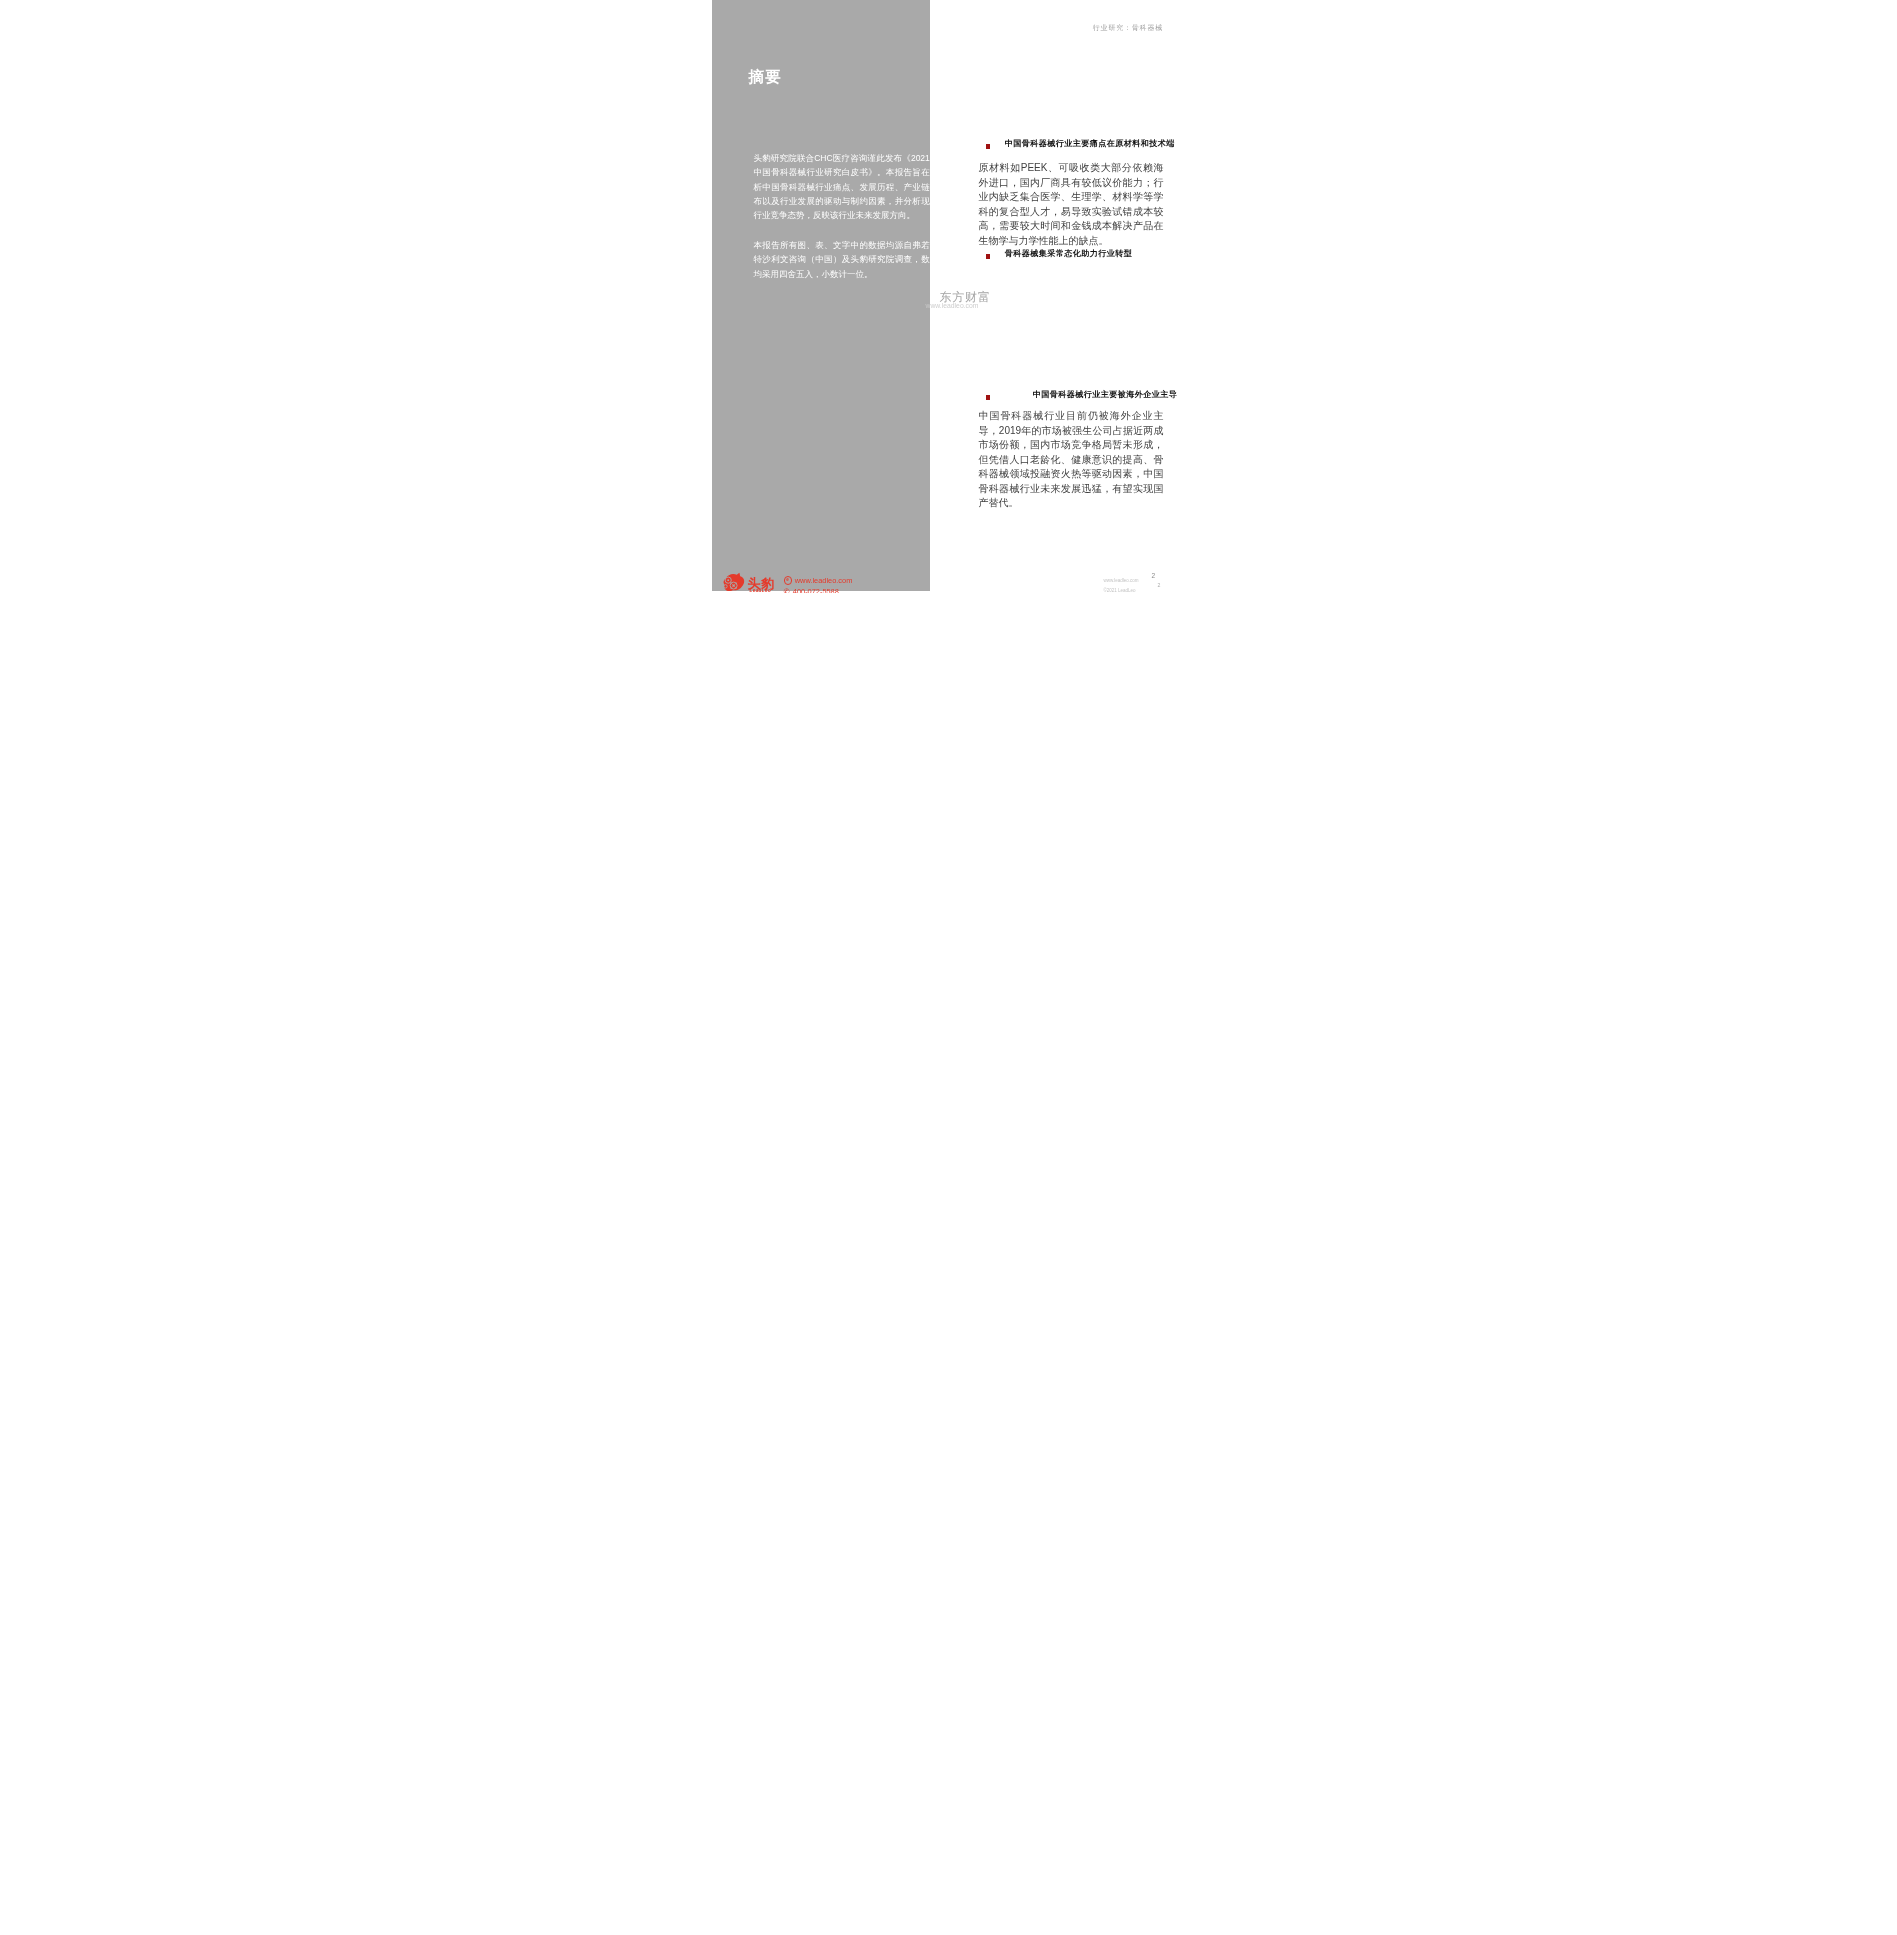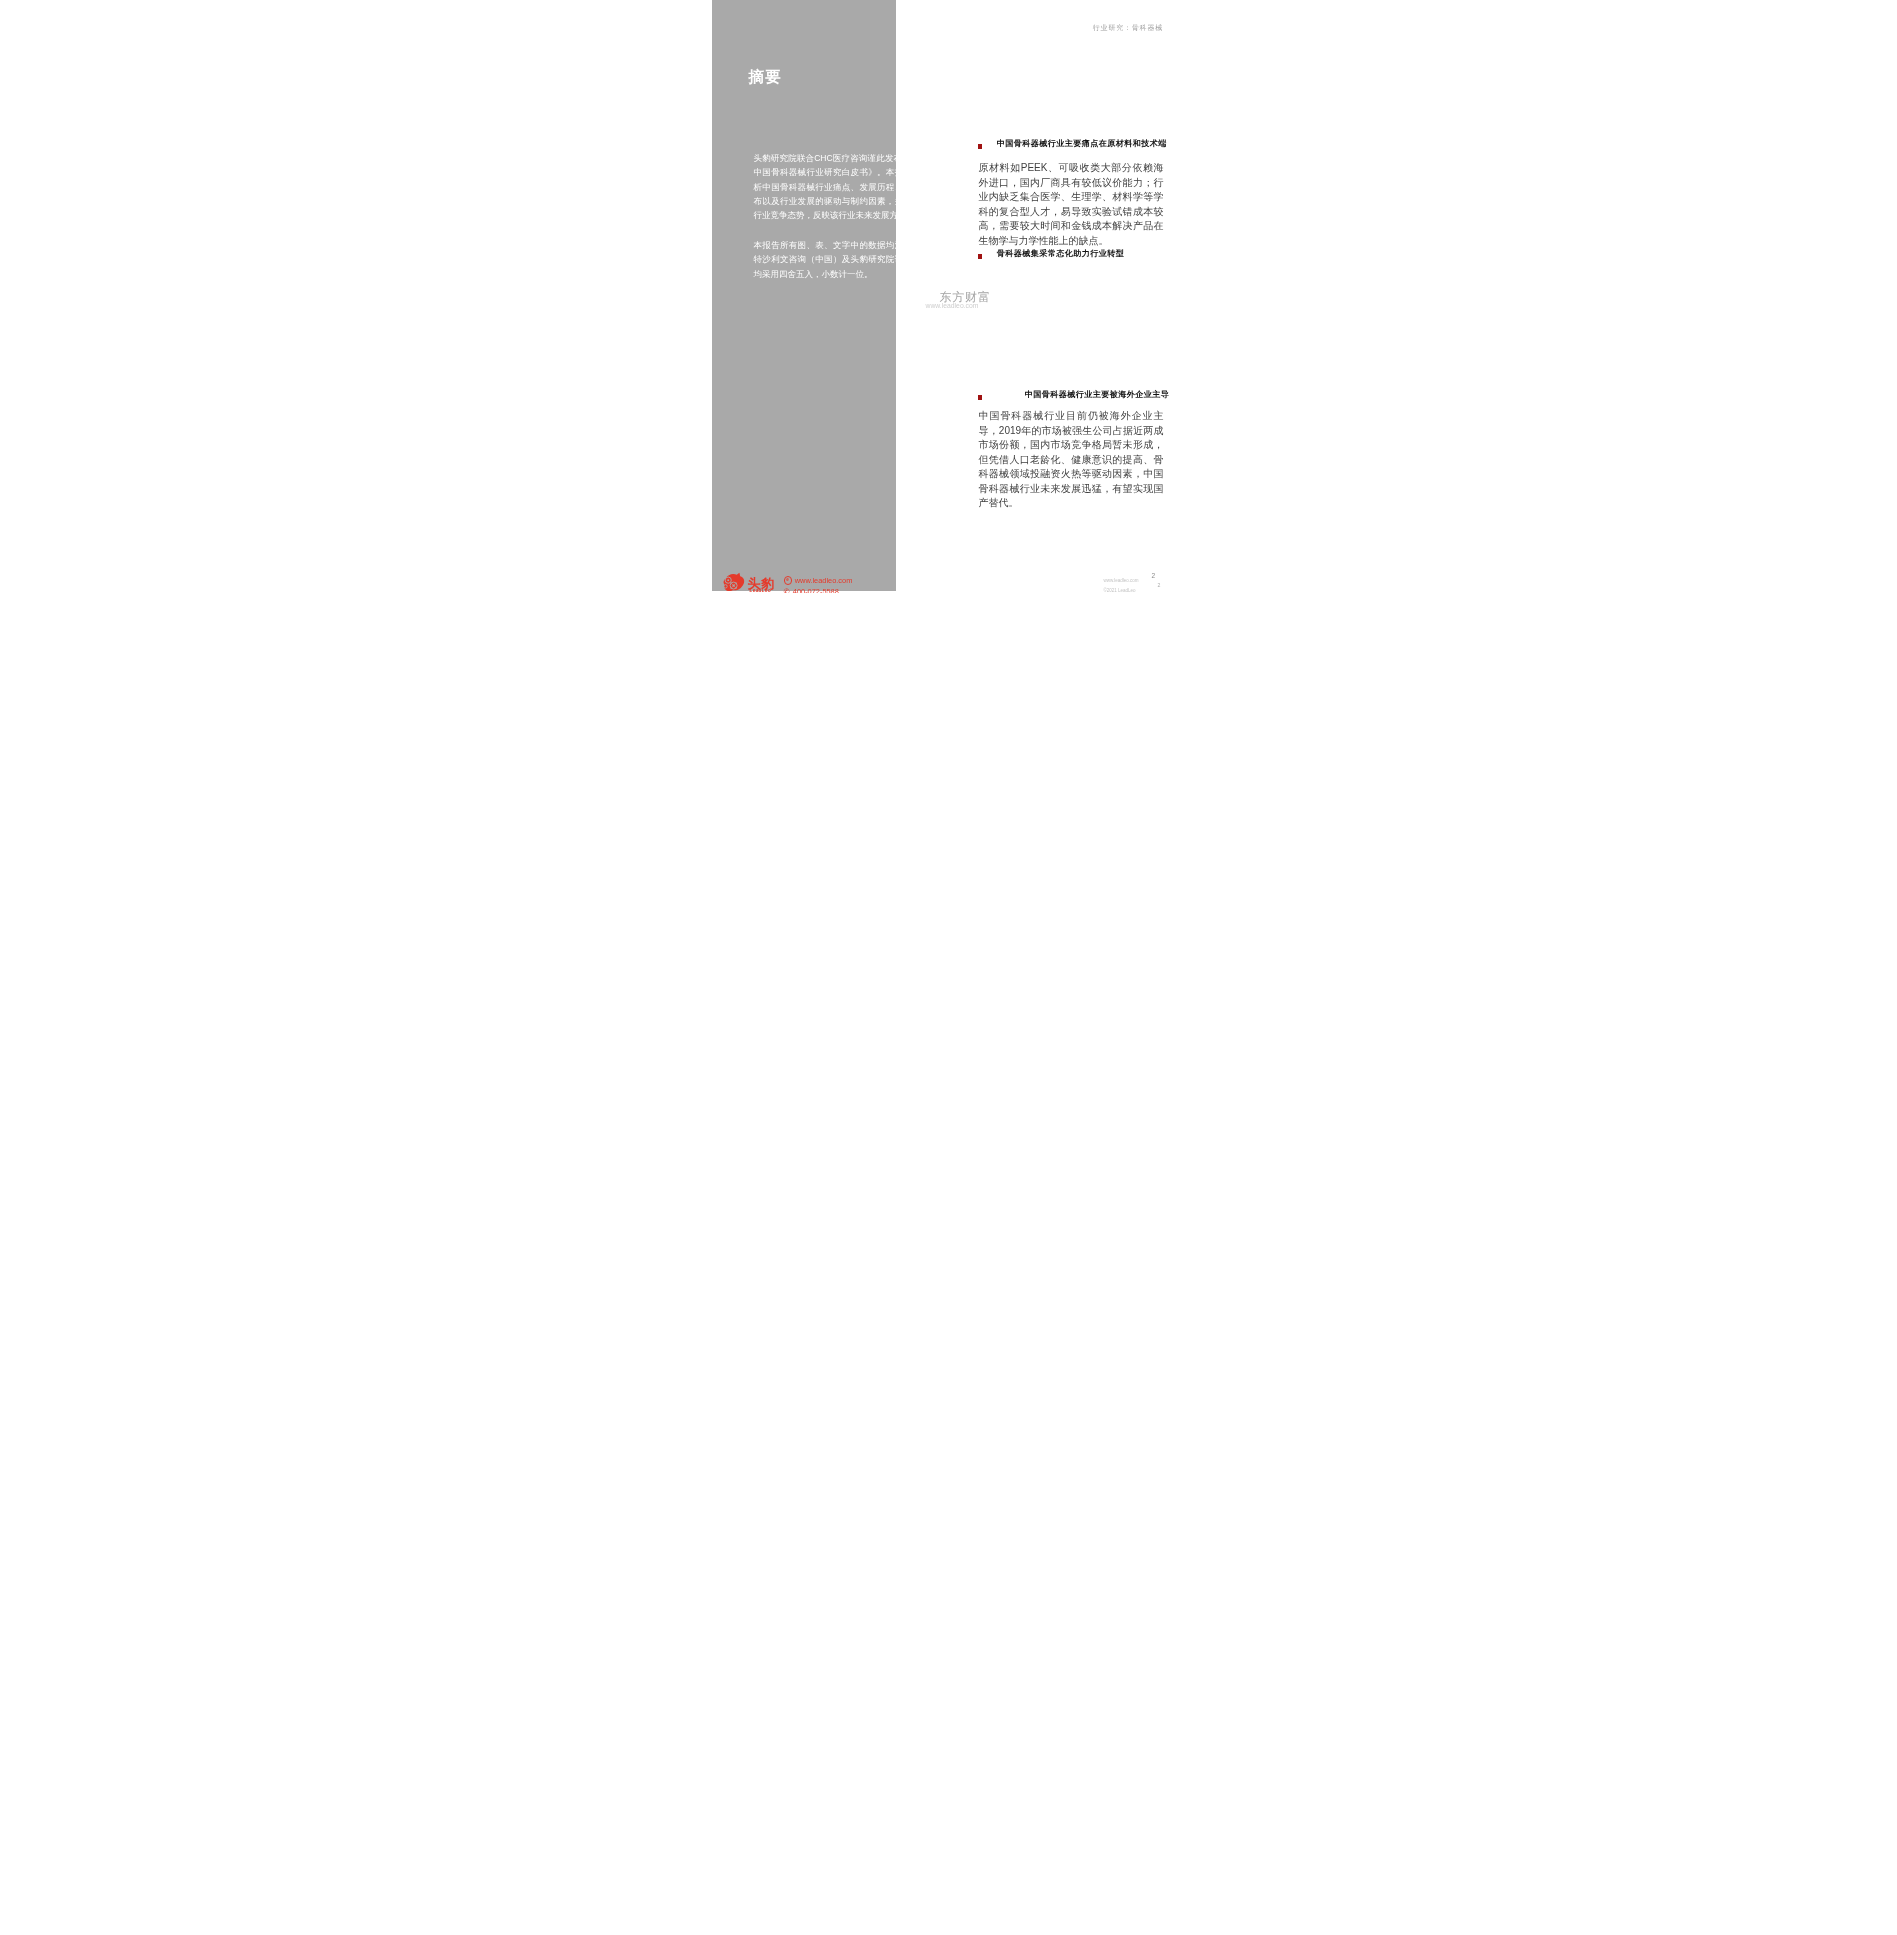--- a/index.html
+++ b/index.html
@@ -1,32 +1,32 @@
 <!DOCTYPE html>
 <html style="font-size:6.2px"><head>
 <meta charset="utf-8">
 <style>
   html,body{margin:0;padding:0;background:#ffffff;}
   body{font-family:"Liberation Sans","DejaVu Sans",sans-serif;}
   .page{position:relative;width:474px;height:593px;margin:0 auto;background:#ffffff;overflow:hidden;}
 
   
-  .sidebar{position:absolute;left:0;top:0;width:184px;height:591px;background:#A9A9A9;}
+  .sidebar{position:absolute;left:0;top:0;width:218px;height:591px;background:#A9A9A9;}
   .sidebar-title{position:absolute;left:37px;top:67px;margin:0;font-size:15.5px;font-weight:700;
                  letter-spacing:1.2px;color:#ffffff;}
   .sidebar-p{position:absolute;left:30px;width:185px;margin:12px;font-size:8.5px;font-weight:400;
              line-height:14.3px;color:#ffffff;text-align:justify;}
   .sidebar-p1{top:139px;}
   .sidebar-p2{top:226px;}
 
   
   .doc-header{position:absolute;top:23px;right:22.5px;font-size:7px;letter-spacing:0.8px;color:#A2A2A2;}
 
   
-  .sec-head{position:absolute;left:266px;width:194px;display:flex;align-items:flex-end;}
+  .sec-head{position:absolute;left:274px;width:194px;display:flex;align-items:flex-end;}
   .bullet{width:4.6px;height:4.6px;margin-top:2.3px;margin-right:14.7px;background:#A01212;flex:0 0 auto;}
   .sec-head h2{margin:0;font-size:8.1px;font-weight:700;letter-spacing:0.4px;color:#141414;line-height:10px;}
   .sec-body{position:absolute;left:267px;width:185px;margin:0;font-size:10px;line-height:14.5px;
             color:#3F3F3F;text-align:justify;}
   .sec1-head{top:139px;} .sec1-body{top:161px;}
   .sec2-head{top:249px;} .sec2-body{top:268px;}
   .sec3-head{top:390px;gap:28px;} .sec3-body{top:409px;}
 
   
   .wm1{position:absolute;left:228px;top:289px;font-size:12px;letter-spacing:0.8px;color:#8D8D8D;opacity:.8;}

